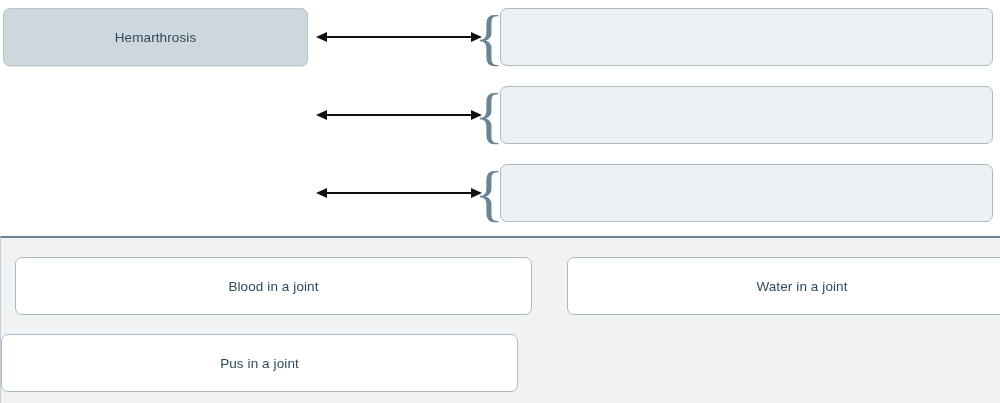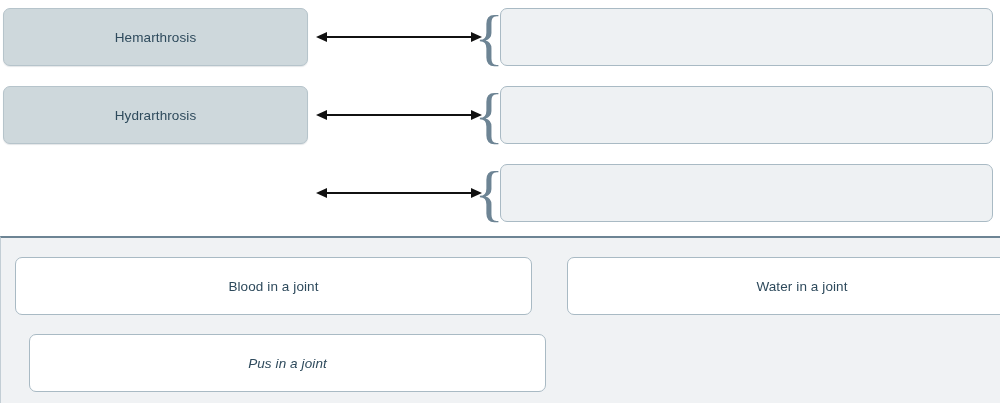--- a/index.html
+++ b/index.html
@@ -132,21 +132,21 @@
     display: flex;
     align-items: center;
     justify-content: center;
     color: #2e4a5c;
     font-size: 13.5px;
     letter-spacing: .1px;
     cursor: grab;
     user-select: none;
   }
   .tray-card.c0 { left: 14px;  top: 19px; width: 517px; }
-  .tray-card.c1 { left: 28px;  top: 96px; width: 517px; font-style: italic; }
+  .tray-card.c1 { left: 0;  top: 96px; width: 517px; }
   .tray-card.c2 { left: 566px; top: 19px; width: 470px; }
 </style>
 </head>
 <body>
 
 <div id="app">
 
   <div class="match-area">
 
     <div class="match-row r0">
@@ -161,21 +161,20 @@
           </svg>
         </span>
       </div>
 
       <div class="brace">{</div>
 
       <div class="dropzone"></div>
     </div>
 
     <div class="match-row r1">
-      <div class="term-card">Hydrarthrosis</div>
 
       <div class="connector">
         <span>
           <svg width="166" height="14" viewBox="0 0 166 14" aria-hidden="true">
             <line x1="8" y1="7" x2="158" y2="7" stroke="#111111" stroke-width="2.2"></line>
             <polygon points="0,7 11,2 11,12" fill="#111111"></polygon>
             <polygon points="166,7 155,2 155,12" fill="#111111"></polygon>
           </svg>
         </span>
       </div>

